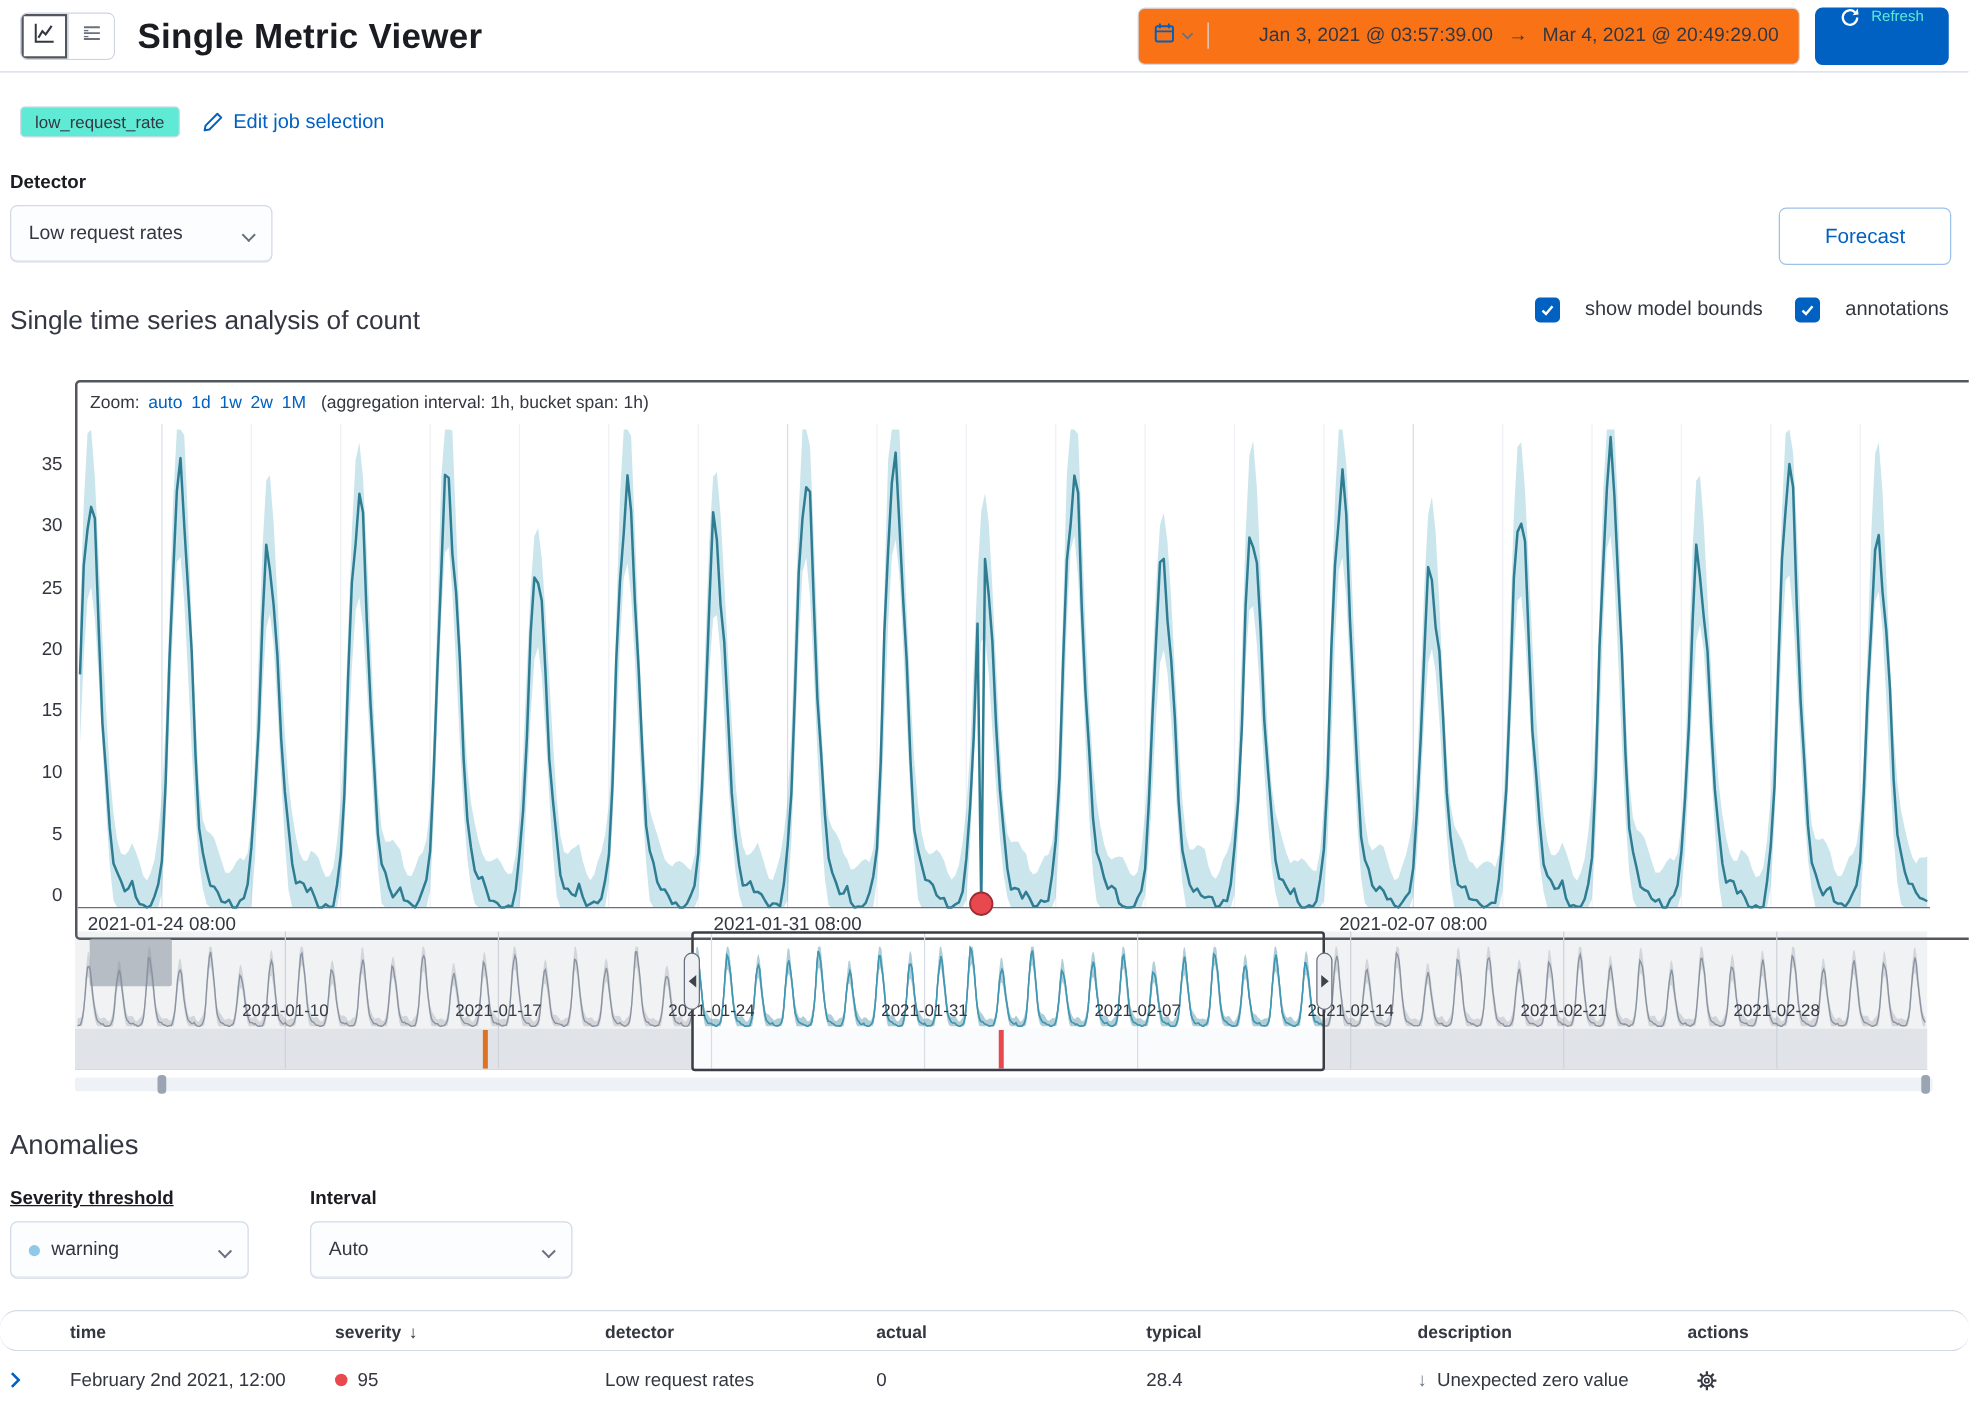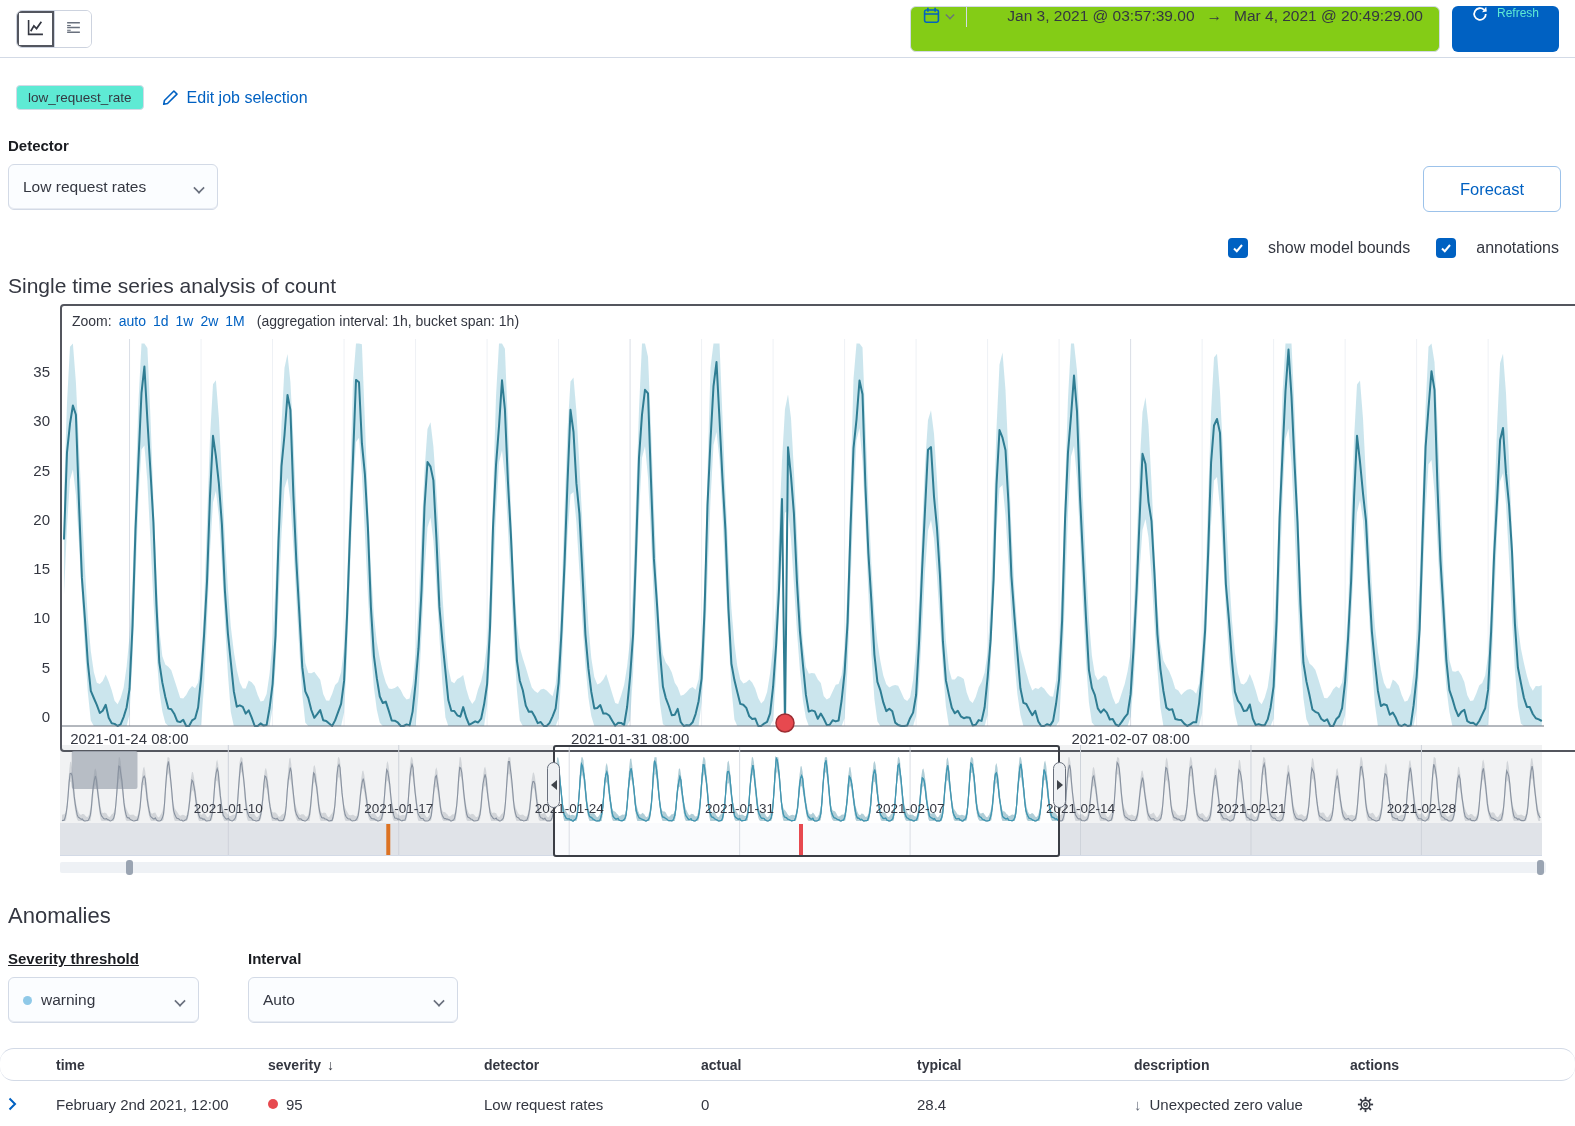--- a/index.html
+++ b/index.html
@@ -14,22 +14,22 @@
   
   .header { position:absolute; top:0; left:0; right:0; height:58px;
     border-bottom:1px solid #d3dae6; display:flex; align-items:center;
     padding:0 16px; background:#fff; }
   .toggle-group { display:flex; border:1px solid #cdd3df; border-radius:6px; overflow:hidden; }
   .toggle-btn { width:37px; height:36px; display:flex; align-items:center; justify-content:center;
     background:#fff; cursor:pointer; }
   .toggle-btn + .toggle-btn { border-left:1px solid #cdd3df; }
   .toggle-btn.selected { box-shadow: inset 0 0 0 2px #53565f; }
   .page-title { font-size:28px; font-weight:600; color:#1a1c21; margin-left:18px; letter-spacing:0.2px; }
-  .datepicker { margin-left:auto; height:46px; display:flex; align-items:flex-start;
-    border:1px solid #d3dae6; border-radius:6px; background:#84cc16; overflow:hidden;gap:24px; }
+  .datepicker { margin-left:auto; height:46px; display:flex; align-items:center;
+    border:1px solid #d3dae6; border-radius:6px; background:#f97316; overflow:hidden;gap:24px; }
   .dp-cal { width:56px; display:flex; align-items:center; justify-content:center; gap:5px;
     border-right:1px solid #d3dae6; cursor:pointer; }
   .dp-dates { display:flex; align-items:center; gap:12px; padding:0 16px; font-size:15.5px; color:#343741; }
   .dp-date { cursor:pointer; white-space:nowrap; }
   .refresh-btn { margin-left:12px; height:46px; padding:0 20px; background:#0061c2; color:#5eead4;
     border:none; border-radius:6px; font-size:12px; font-weight:500; display:flex; align-items:flex-start;
     gap:9px; cursor:pointer; font-family:inherit; }
 
   
   .job-row { position:absolute; top:85px; left:16px; display:flex; align-items:center; gap:18px; }
@@ -43,21 +43,21 @@
     display:flex; align-items:center; padding:0 34px 0 14px; font-size:15.5px; color:#343741;
     position:relative; cursor:pointer; box-shadow: inset 0 -1px 0 0 rgba(211,218,230,.5); }
   .select-box .chev { position:absolute; right:13px; top:18px; }
   .chev { width:10px; height:10px; display:inline-block; border-right:2px solid #69707d;
     border-bottom:2px solid #69707d; transform:rotate(45deg) scale(.8); }
   .forecast-btn { position:absolute; top:166px; right:14px; width:138px; height:46px;
     border:1px solid #9cc2ea; background:#fff; color:#0061c2; font-size:16.5px; font-weight:500;
     border-radius:6px; cursor:pointer; font-family:inherit; }
 
   
-  .section-title { position:absolute; top:245px; left:8px; font-size:21px; font-weight:500; color:#343741;margin-top:29px; }
+  .section-title { position:absolute; top:245px; left:8px; font-size:21px; font-weight:500; color:#343741; }
   .cb-row { position:absolute; top:238px; right:16px; display:flex; gap:26px; align-items:center; }
   .cb-item { display:flex; align-items:center; gap:20px; cursor:pointer; }
   .cb-box { width:20px; height:20px; background:#0061c2; border-radius:4px; display:flex;
     align-items:center; justify-content:center; }
   .cb-label { font-size:16px; color:#343741; }
 
   
   .chart-frame { position:absolute; left:60px; top:304px; width:1572px; height:448px;
     border:2px solid #54565e; border-radius:4px; background:#fff; }
   .zoom-row { position:absolute; top:7px; left:10px; font-size:14px; color:#343741; z-index:3; white-space:nowrap; }
@@ -121,20 +121,21 @@
               <line x1="2" y1="12.5" x2="14" y2="12.5"></line>
             </g>
             <g fill="#69707d">
               <rect x="2" y="5.6" width="3.4" height="1"></rect>
               <rect x="2" y="10.1" width="3.4" height="1"></rect>
             </g>
           </svg>
       </span>
     </div>
   </div>
+  <div class="page-title">Single Metric Viewer</div>
 
   <div class="datepicker">
     <div class="dp-cal">
       <span>
         <svg width="17" height="17" viewBox="0 0 16 16">
             <rect x="1.5" y="2.8" width="13" height="11.5" rx="1.5" fill="none" stroke="#0061c2" stroke-width="1.5"></rect>
             <line x1="4.6" y1="0.8" x2="4.6" y2="4.4" stroke="#0061c2" stroke-width="1.5"></line>
             <line x1="11.4" y1="0.8" x2="11.4" y2="4.4" stroke="#0061c2" stroke-width="1.5"></line>
             <line x1="1.5" y1="6.6" x2="14.5" y2="6.6" stroke="#0061c2" stroke-width="1.3"></line>
           </svg>

